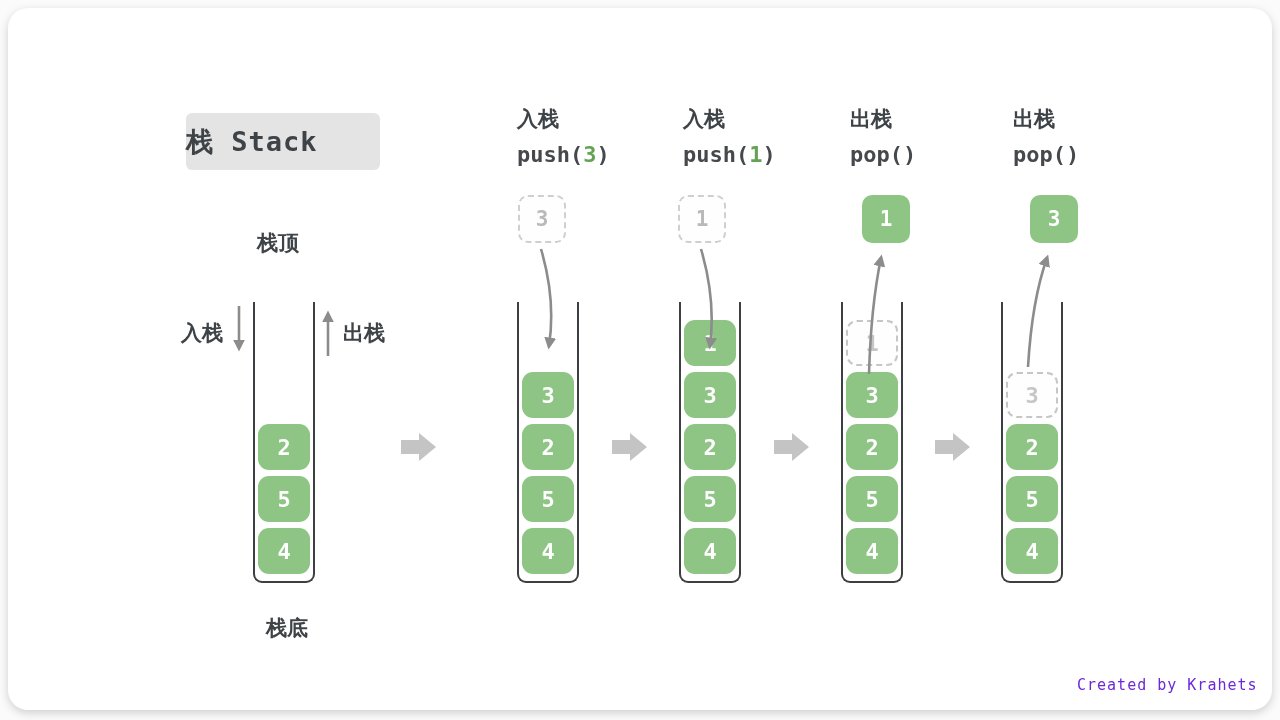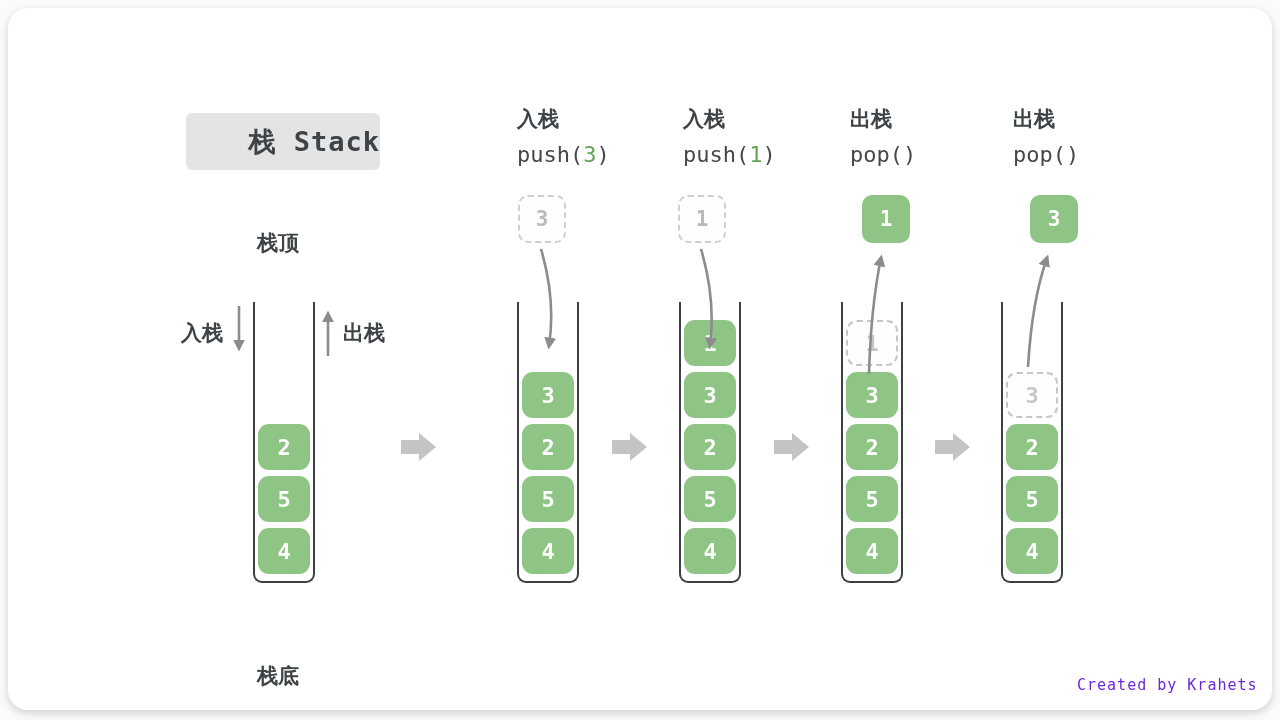--- a/index.html
+++ b/index.html
@@ -10,31 +10,31 @@
     position: absolute; left: 8px; top: 8px; width: 1264px; height: 702px;
     background: #ffffff; border-radius: 20px;
     box-shadow: 0 3px 10px rgba(0,0,0,0.18);
   }
   .canvas { position: absolute; left: 0; top: 0; width: 1280px; height: 720px; }
 
   
   .title-chip {
     position: absolute; left: 186px; top: 113px; width: 194px; height: 57px;
     background: #e4e4e4; border-radius: 6px;
-    display: flex; align-items: center; justify-content: flex-end;
+    display: flex; align-items: center; justify-content: flex-start;
     font-family: "DejaVu Sans Mono", monospace;
     font-size: 27px; font-weight: bold; color: #3e4347; letter-spacing: 1px;
   }
 
   
   .op-label { position: absolute; top: 106px; }
   .op-name { font-size: 21px; font-weight: bold; color: #3e4347; line-height: 26px; }
   .op-code {
     margin-top: 9px; font-family: "DejaVu Sans Mono", monospace;
-    font-size: 22px; font-weight: normal; color: #45494c; line-height: 28px;
+    font-size: 22px; font-weight: bold; color: #45494c; line-height: 28px;
   }
   .op-code .arg { color: #65a354; }
 
   
   .stack-frame {
     position: absolute; top: 302px; width: 62px; height: 281px;
     border-left: 2px solid #3c4043; border-right: 2px solid #3c4043;
     border-bottom: 2px solid #3c4043;
     border-bottom-left-radius: 9px; border-bottom-right-radius: 9px;
     background: transparent;
@@ -95,21 +95,21 @@
   <div class="op-label" style="left:850px">
     <div class="op-name">出栈</div>
     <div class="op-code"><span>pop(</span><span class="arg"></span><span>)</span></div>
   </div>
   <div class="op-label" style="left:1013px">
     <div class="op-name">出栈</div>
     <div class="op-code"><span>pop(</span><span class="arg"></span><span>)</span></div>
   </div>
 
   <div class="side-label" style="left:257px; top:229px;">栈顶</div>
-  <div class="side-label" style="left:257px; top:614px;margin-top:48px;">栈底</div>
+  <div class="side-label" style="left:266px; top:614px;">栈底</div>
   <div class="side-label" style="left:181px; top:319px;">入栈</div>
   <div class="side-label" style="left:343px; top:319px;">出栈</div>
 
   <div class="stack-frame" style="left:253px"></div>
   <div class="stack-frame" style="left:517px"></div>
   <div class="stack-frame" style="left:679px"></div>
   <div class="stack-frame" style="left:841px"></div>
   <div class="stack-frame" style="left:1001px"></div>
 
   <div class="float-box dashed" style="left:518px">

